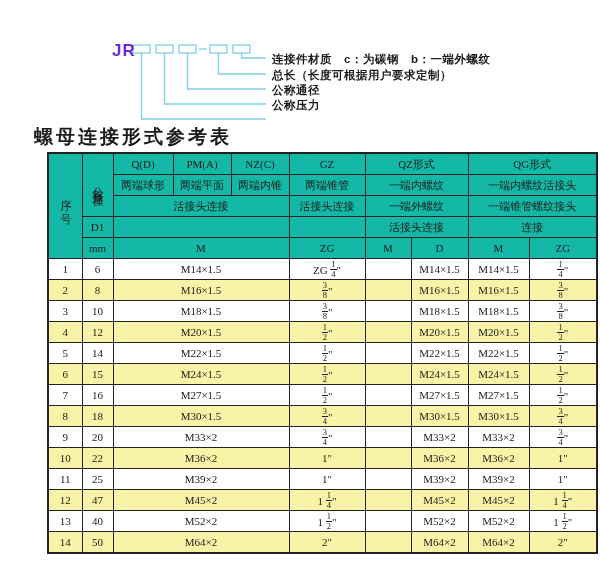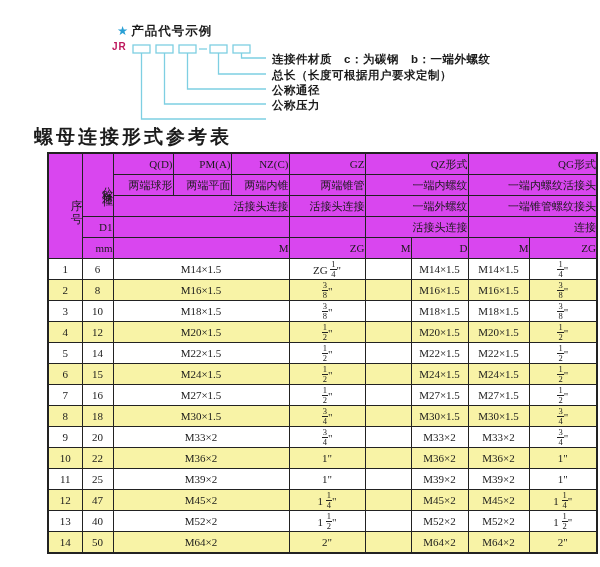--- a/index.html
+++ b/index.html
@@ -4,33 +4,33 @@
 <style>
   html,body{margin:0;padding:0;background:#fff;}
   .page{position:relative;width:600px;height:567px;background:#ffffff;overflow:hidden;
         font-family:"Liberation Sans","DejaVu Sans",sans-serif;color:#1b1b1b;}
 
   
   .diagram{position:absolute;left:0;top:0;width:600px;height:130px;}
   .diagram svg{position:absolute;left:0;top:0;}
   .code-heading{position:absolute;left:117px;top:23px;font-weight:bold;font-size:12.5px;letter-spacing:1px;}
   .code-heading .star{color:#2aa0d5;margin-right:2px;}
-  .code-prefix{position:absolute;left:112px;top:41px;font-weight:bold;font-size:10px;color:#be185d;letter-spacing:1px;}
+  .code-prefix{position:absolute;left:112px;top:41px;font-weight:bold;font-size:17px;color:#6d28d9;letter-spacing:1px;}
   .code-label{position:absolute;left:272px;font-weight:bold;font-size:11.5px;white-space:nowrap;letter-spacing:0.5px;}
 
   
   .table-title{position:absolute;left:34px;top:124px;font-family:"Liberation Serif","DejaVu Serif",serif;
                font-weight:bold;font-size:19px;letter-spacing:3px;}
 
   
   table.ref{position:absolute;left:47px;top:152px;border-collapse:collapse;table-layout:fixed;
             font-family:"Liberation Serif","DejaVu Serif",serif;font-size:11px;}
   table.ref td,table.ref th{border:1px solid #222;padding:0;text-align:center;vertical-align:middle;
             font-weight:normal;overflow:hidden;white-space:nowrap;}
-  table.ref thead td,table.ref thead th{background:#d946ef;height:20px;text-align:right;}
+  table.ref thead td,table.ref thead th{background:#14b8a6;height:20px;}
   table.ref tbody td{background:#ffffff;height:20px;}
   table.ref tbody tr.alt td{background:#f8f3a6;}
   table.ref{border:2px solid #222;}
   .v-text{writing-mode:vertical-rl;text-orientation:upright;display:inline-block;line-height:1;}
   .v-serial{letter-spacing:15px;font-size:11.5px;}
   .v-diam{letter-spacing:3px;font-size:11px;}
 
   
   .frac{display:inline-block;vertical-align:-4px;text-align:center;font-size:8.5px;line-height:1;}
   .frac .nu{display:block;border-bottom:1px solid #222;padding:0 1px 0.5px 1px;}
@@ -50,21 +50,20 @@
         <line x1="199" y1="49" x2="207" y2="49"></line>
         <rect x="210" y="45" width="17" height="8"></rect>
         <rect x="233" y="45" width="17" height="8"></rect>
         <polyline points="241.5,53 241.5,58 266,58"></polyline>
         <polyline points="218.5,53 218.5,74 266,74"></polyline>
         <polyline points="187.5,53 187.5,89 266,89"></polyline>
         <polyline points="164.5,53 164.5,104 266,104"></polyline>
         <polyline points="141.5,53 141.5,119 266,119"></polyline>
       </g>
     </svg>
-    <div class="code-heading"><span class="star">★</span><span>产品代号示例</span></div>
     <div class="code-prefix">JR</div>
     <div class="code-label" style="top:52px">连接件材质　c：为碳钢　b：一端外螺纹</div>
     <div class="code-label" style="top:68px">总长（长度可根据用户要求定制）</div>
     <div class="code-label" style="top:83px">公称通径</div>
     <div class="code-label" style="top:98px">公称压力</div>
   </div>
 
   <div class="table-title">螺母连接形式参考表</div>
 
   <table class="ref">

